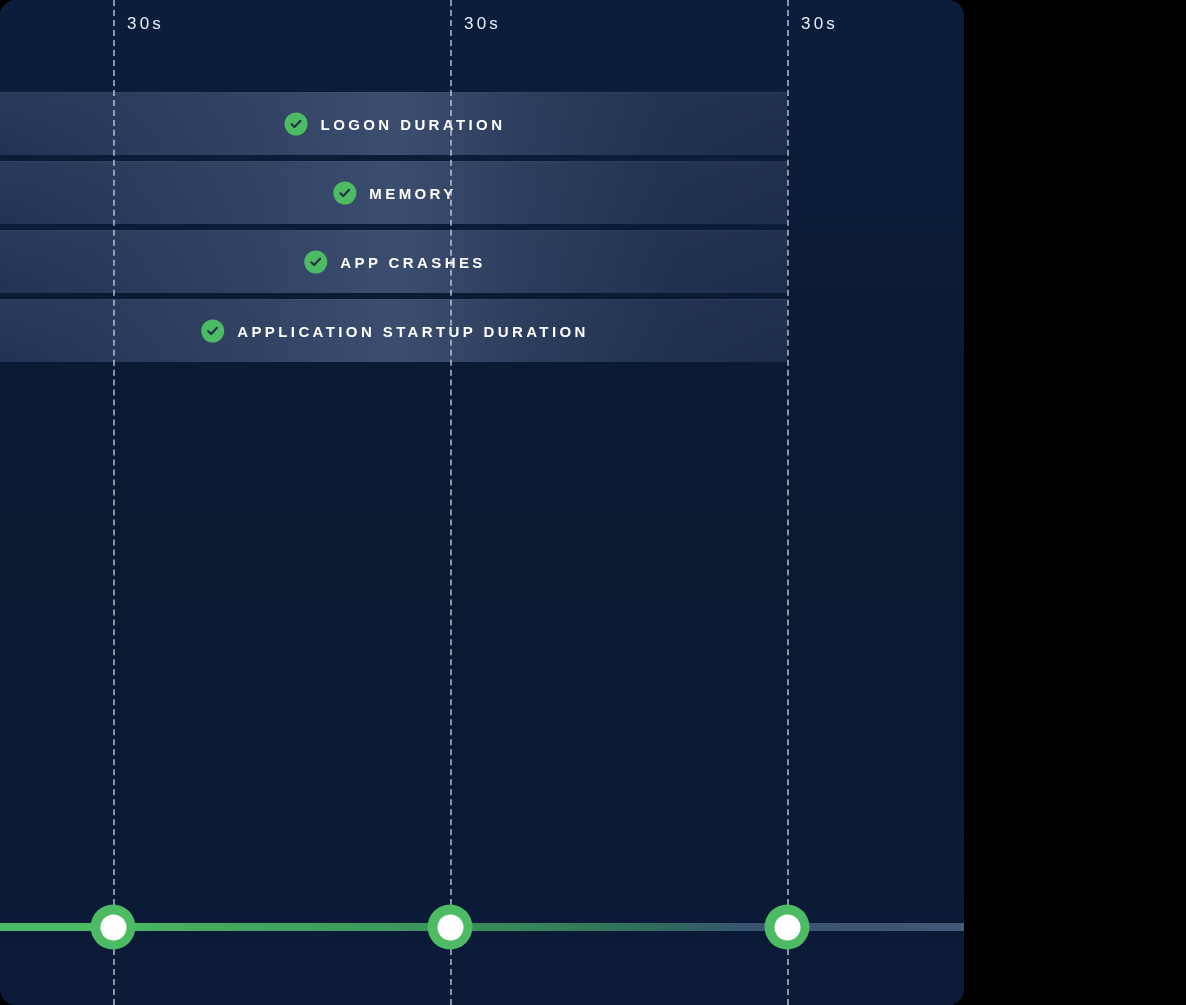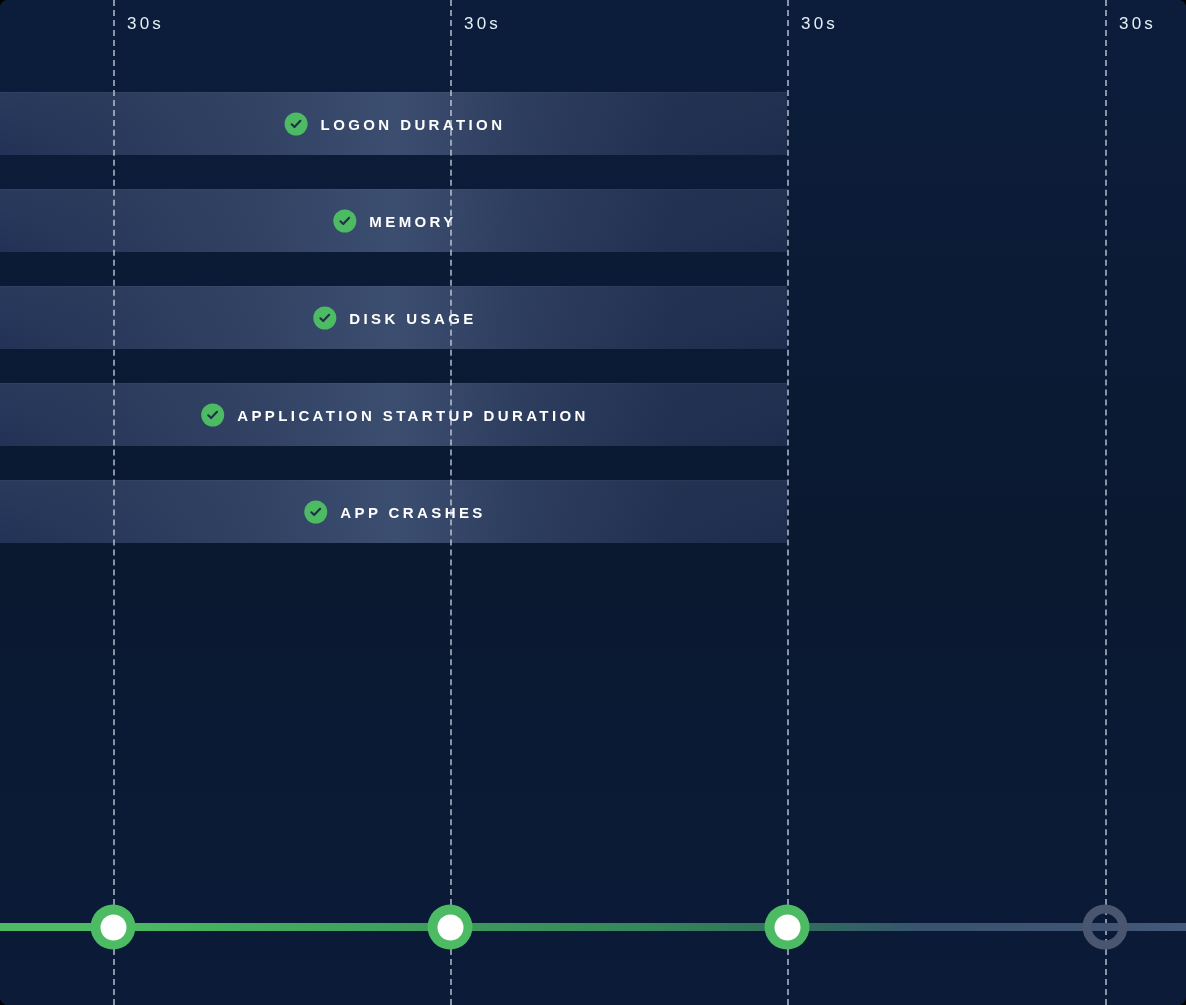--- a/index.html
+++ b/index.html
@@ -11,24 +11,24 @@
   body {
     width: 1186px;
     height: 1005px;
     overflow: hidden;
     font-family: "Liberation Sans", sans-serif;
   }
 
   
   #canvas {
     position: relative;
-    width: 1186px;
+    width: 964px;
     height: 1005px;
     background: #0b1b38;
-    border-radius: 8px;
+    border-radius: 16px;
     overflow: hidden;
   }
 
   
   #backdrop-shade {
     position: absolute;
     inset: 0;
     background: linear-gradient(180deg, #0c1d3c 0%, #0a1930 55%, #0b1b38 100%);
     pointer-events: none;
   }
@@ -58,21 +58,21 @@
   #rows {
     position: absolute;
     left: 0;
     top: 92px;
     width: 787px;
     z-index: 3;
   }
   .metric-row {
     position: relative;
     height: 63px;
-    margin-bottom: 34px;
+    margin-bottom: 6px;
     width: 787px;
     display: flex;
     align-items: center;
     background:
       linear-gradient(90deg,
         rgba(33,48,79,0.0) 0%,
         rgba(44,60,92,0.55) 12%,
         rgba(52,69,102,0.85) 34%,
         rgba(60,78,112,1) 50%,
         rgba(46,62,95,0.9) 66%,
@@ -210,41 +210,31 @@
           <span class="metric-label">Memory</span>
         </div>
       </div>
       <div class="metric-row">
         <div class="center-anchor">
           <span class="check-badge">
             <svg width="15" height="15" viewBox="0 0 16 16" aria-hidden="true">
               <path d="M3.3 8.3 L6.3 11.2 L12.6 4.6" fill="none" stroke="#243049" stroke-width="2.3" stroke-linecap="round" stroke-linejoin="round"></path>
             </svg>
           </span>
-          <span class="metric-label">Disk Usage</span>
+          <span class="metric-label">App Crashes</span>
         </div>
       </div>
       <div class="metric-row">
         <div class="center-anchor">
           <span class="check-badge">
             <svg width="15" height="15" viewBox="0 0 16 16" aria-hidden="true">
               <path d="M3.3 8.3 L6.3 11.2 L12.6 4.6" fill="none" stroke="#243049" stroke-width="2.3" stroke-linecap="round" stroke-linejoin="round"></path>
             </svg>
           </span>
           <span class="metric-label">Application Startup Duration</span>
-        </div>
-      </div>
-      <div class="metric-row">
-        <div class="center-anchor">
-          <span class="check-badge">
-            <svg width="15" height="15" viewBox="0 0 16 16" aria-hidden="true">
-              <path d="M3.3 8.3 L6.3 11.2 L12.6 4.6" fill="none" stroke="#243049" stroke-width="2.3" stroke-linecap="round" stroke-linejoin="round"></path>
-            </svg>
-          </span>
-          <span class="metric-label">App Crashes</span>
         </div>
       </div>
     </div>
 
   <div id="timeline">
     <div id="timeline-line"></div>
     <div id="timeline-nodes">
         <div class="tl-node active" style="left: 113px;">
           <div class="tl-core"></div>
         </div>

